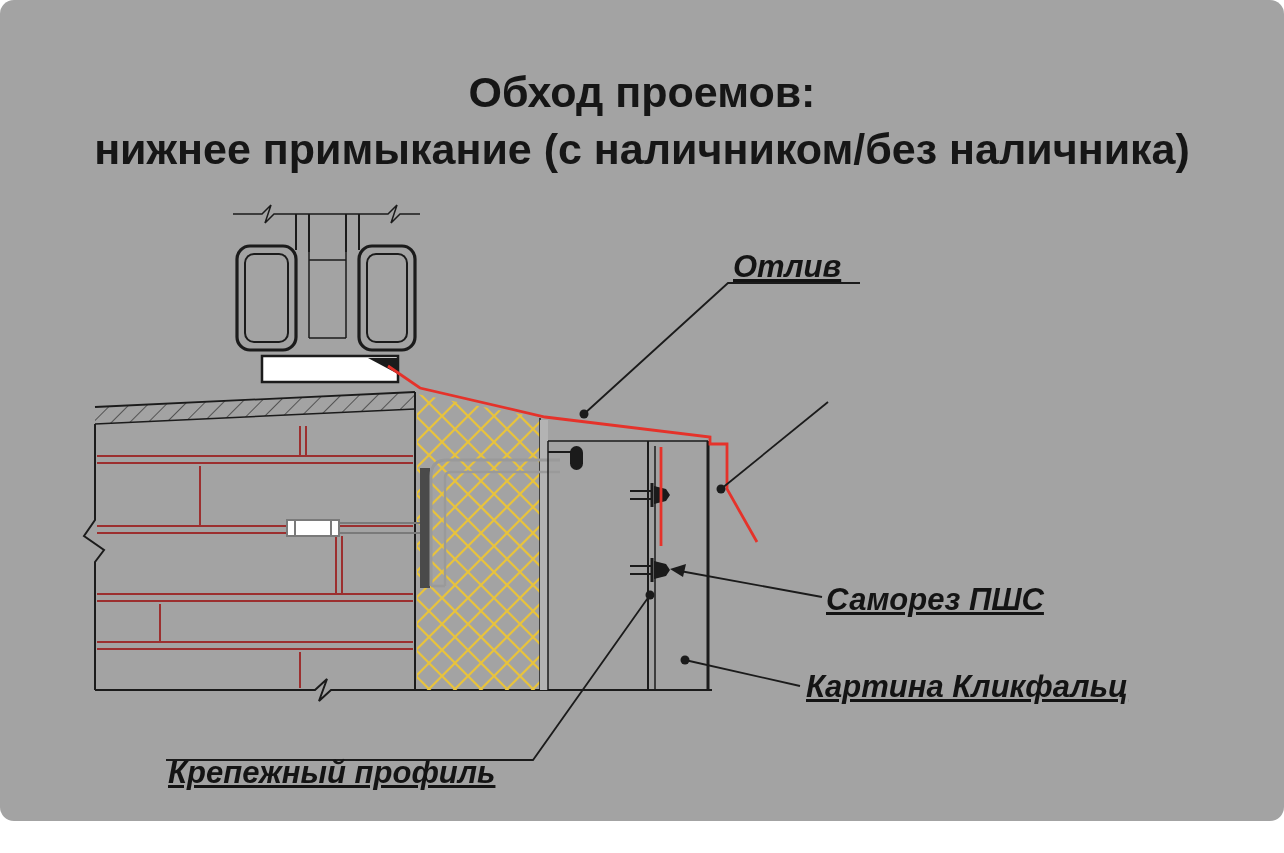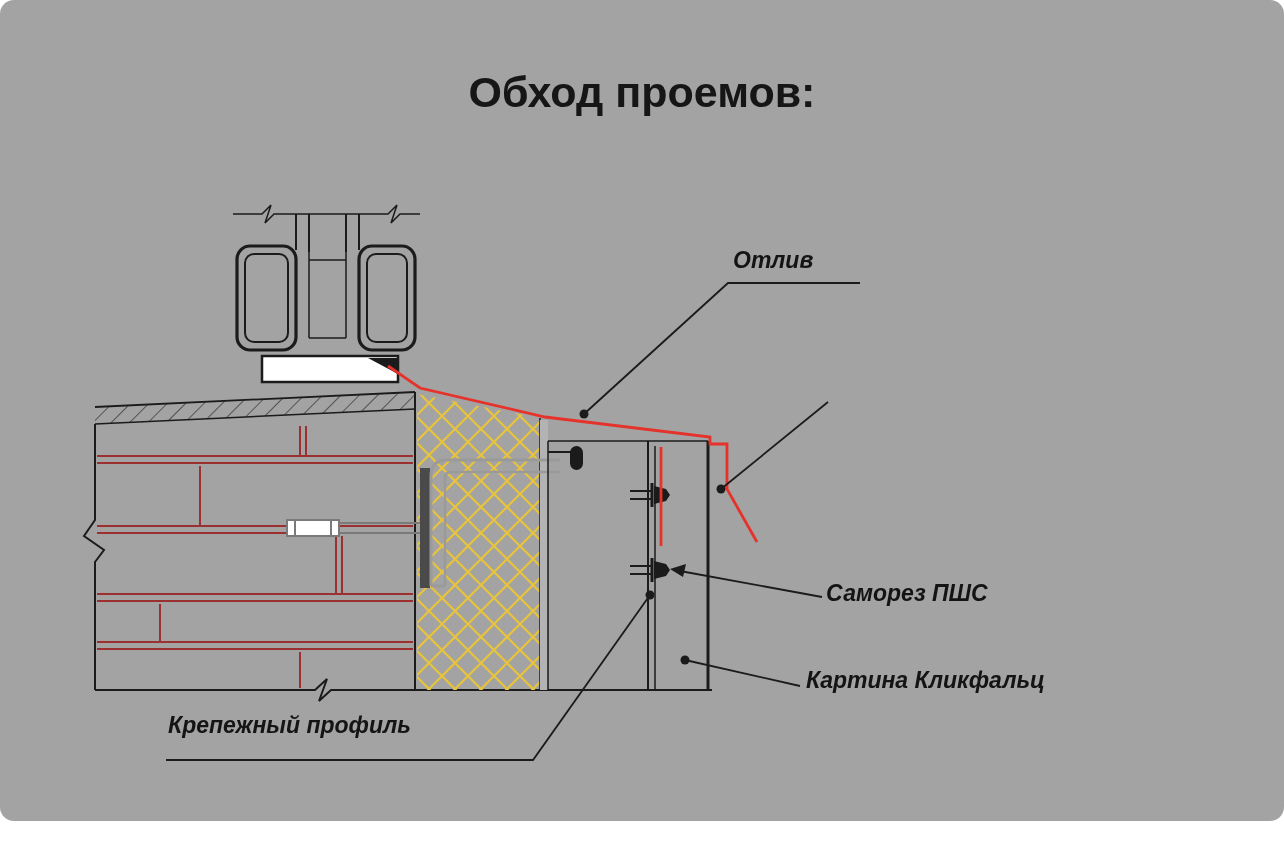--- a/index.html
+++ b/index.html
@@ -8,31 +8,32 @@
     --brick:#9c2f2f;
     --insulation:#e8c33c;
     --gray:#b3b3b3;
     --darkgray:#4a4a4a;
   }
   html,body{margin:0;padding:0;background:#ffffff;}
   body{font-family:"Liberation Sans", sans-serif;}
   .page{position:relative;width:1284px;height:821px;background:#a3a3a3;overflow:hidden;border-radius:14px;}
   .title{position:absolute;top:64px;left:0;width:100%;text-align:center;
          font-size:43px;font-weight:700;color:#161616;line-height:1.33;}
-  .callout{position:absolute;font-size:23px;font-style:italic;font-weight:600;
-           color:#141414;white-space:nowrap;line-height:1.55;}
+  .callout{position:absolute;font-size:31px;font-style:italic;font-weight:600;
+           color:#141414;white-space:nowrap;line-height:1.55;text-decoration:underline;}
   svg.drawing{position:absolute;left:0;top:0;}
 </style>
 </head>
 <body>
 
 <div class="page">
 
   <div class="title">
     <div>Обход проемов:</div>
+    <div>нижнее примыкание (с наличником/без наличника)</div>
   </div>
 
   <svg class="drawing" width="1284" height="853" viewBox="0 0 1284 853">
     <defs>
       <pattern id="hatchWall" width="13" height="13" patternUnits="userSpaceOnUse" patternTransform="rotate(45)">
         <line x1="0" y1="0" x2="0" y2="13" style="stroke:var(--line)" stroke-width="1.2"></line>
       </pattern>
       <pattern id="hatchInsu" width="26" height="26" patternUnits="userSpaceOnUse">
         <path d="M0,26 L26,0 M-6,6 L6,-6 M20,32 L32,20 M0,0 L26,26 M-6,20 L6,32 M20,-6 L32,6" style="stroke:var(--insulation)" stroke-width="2.2" fill="none"></path>
       </pattern>
@@ -161,15 +162,15 @@
 
   <div class="callout" style="left:733px; top:243px;">Отлив</div>
 
   <div class="callout" style="left:830px; top:360px;">
   </div>
 
   <div class="callout" style="left:826px; top:576px;">Саморез ПШС</div>
 
   <div class="callout" style="left:806px; top:663px;">Картина Кликфальц</div>
 
-  <div class="callout" style="left:168px; top:708px;">Крепежный профиль</div>
+  <div class="callout" style="left:168px; top:749px;">Крепежный профиль</div>
 
 </div>
 
 </body></html>

